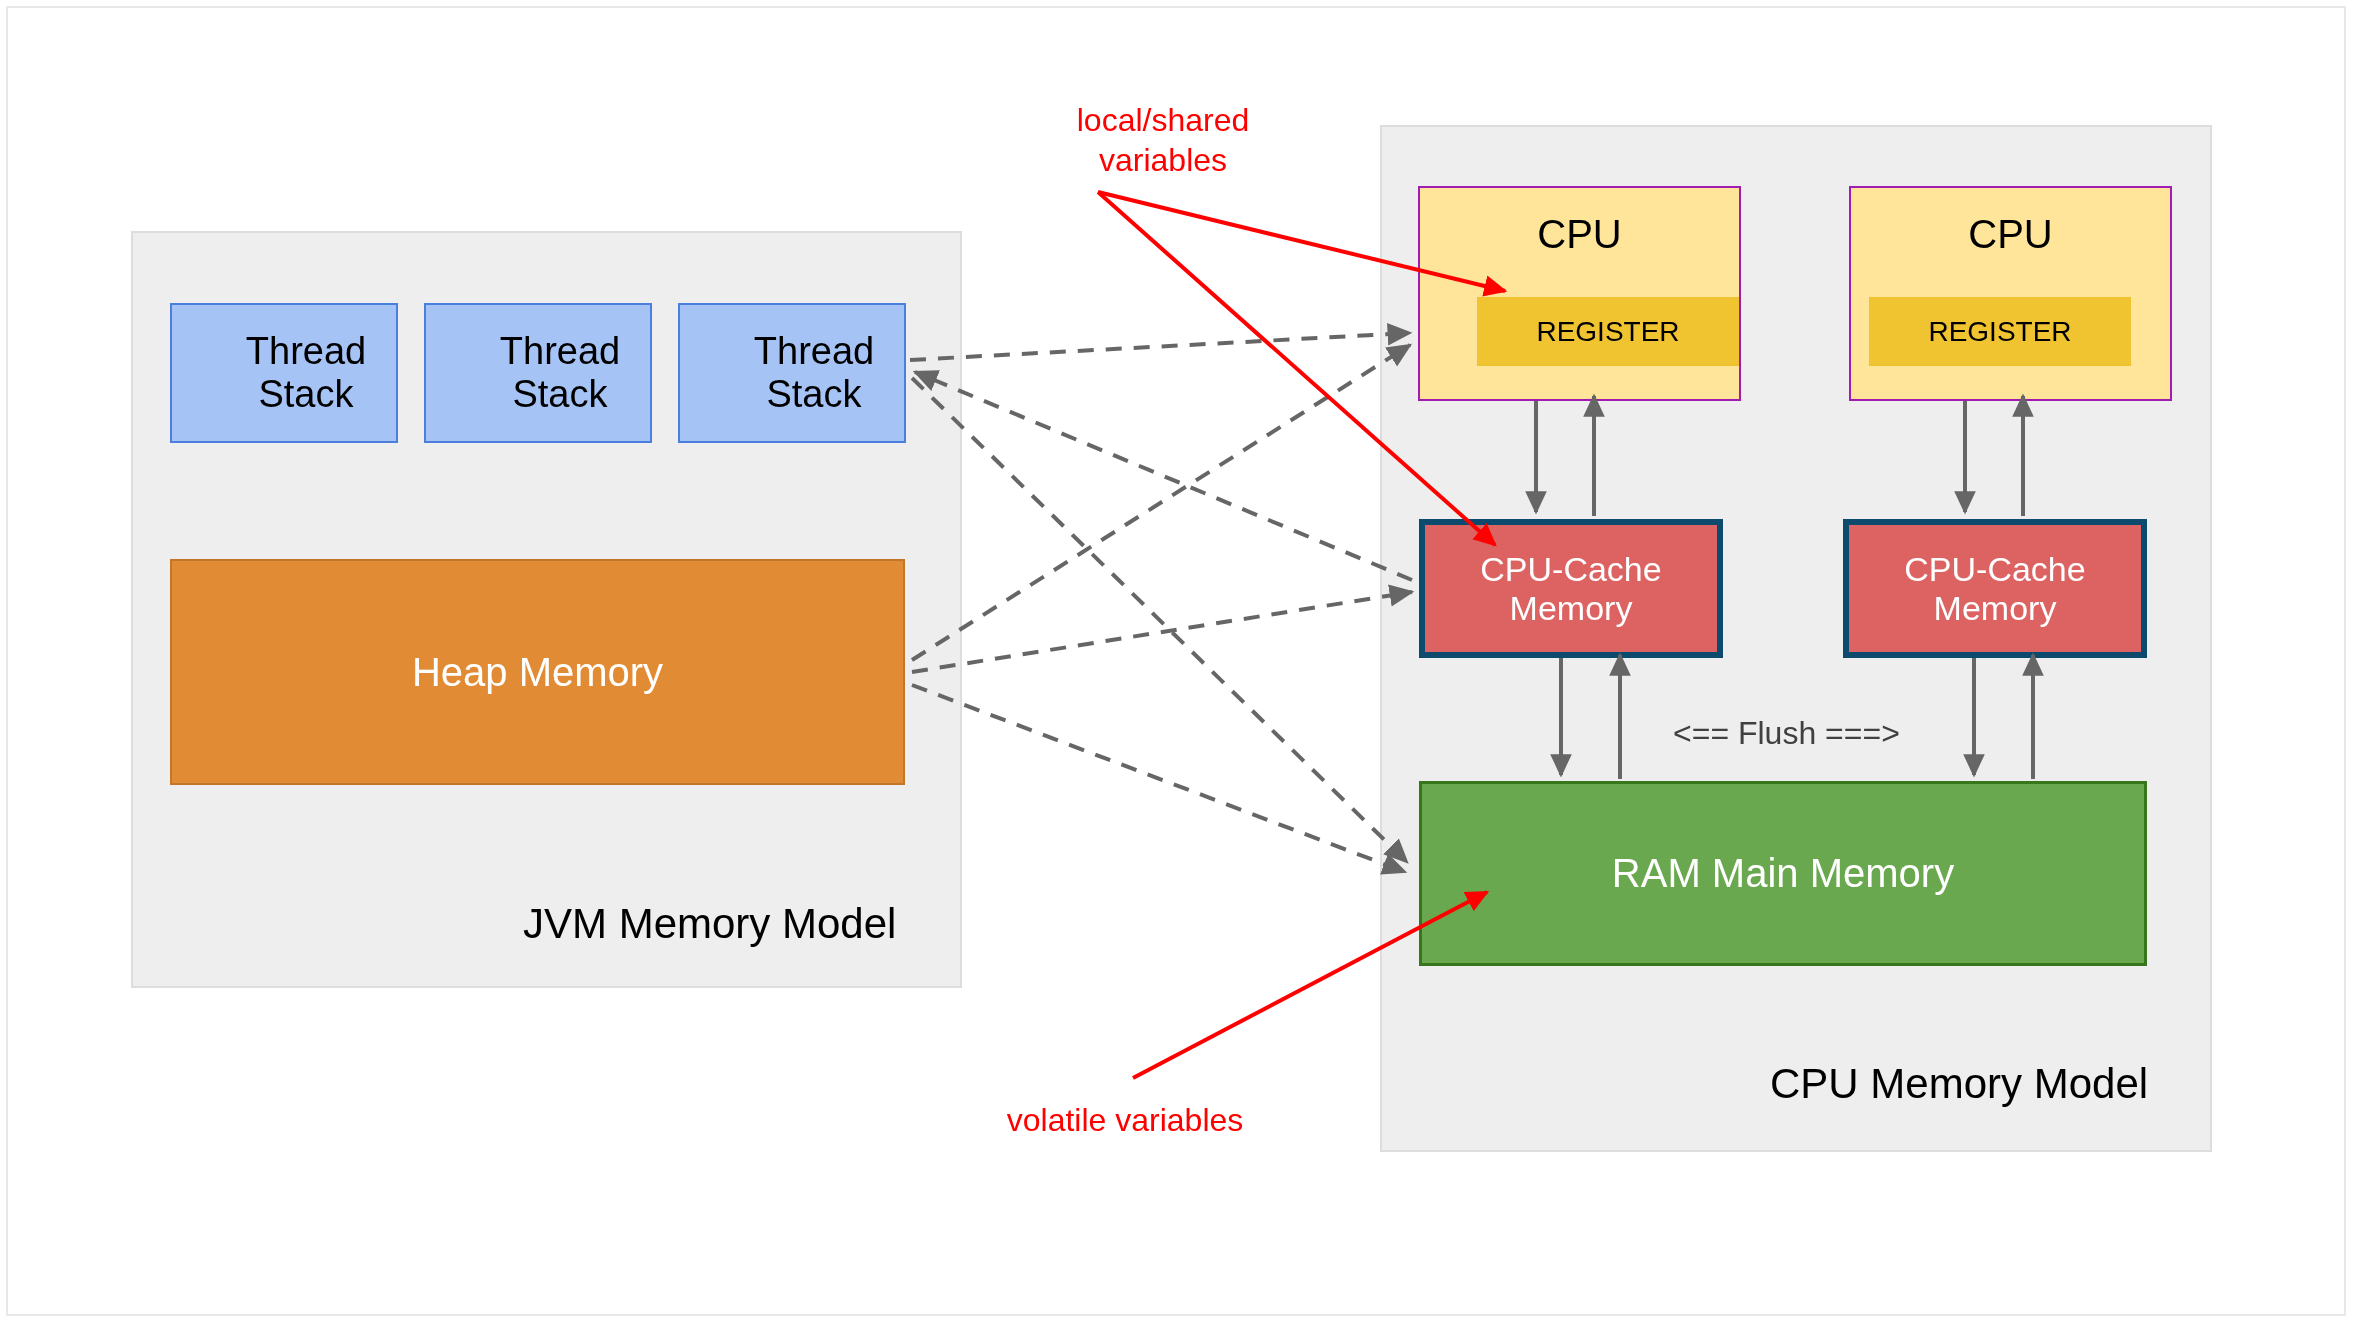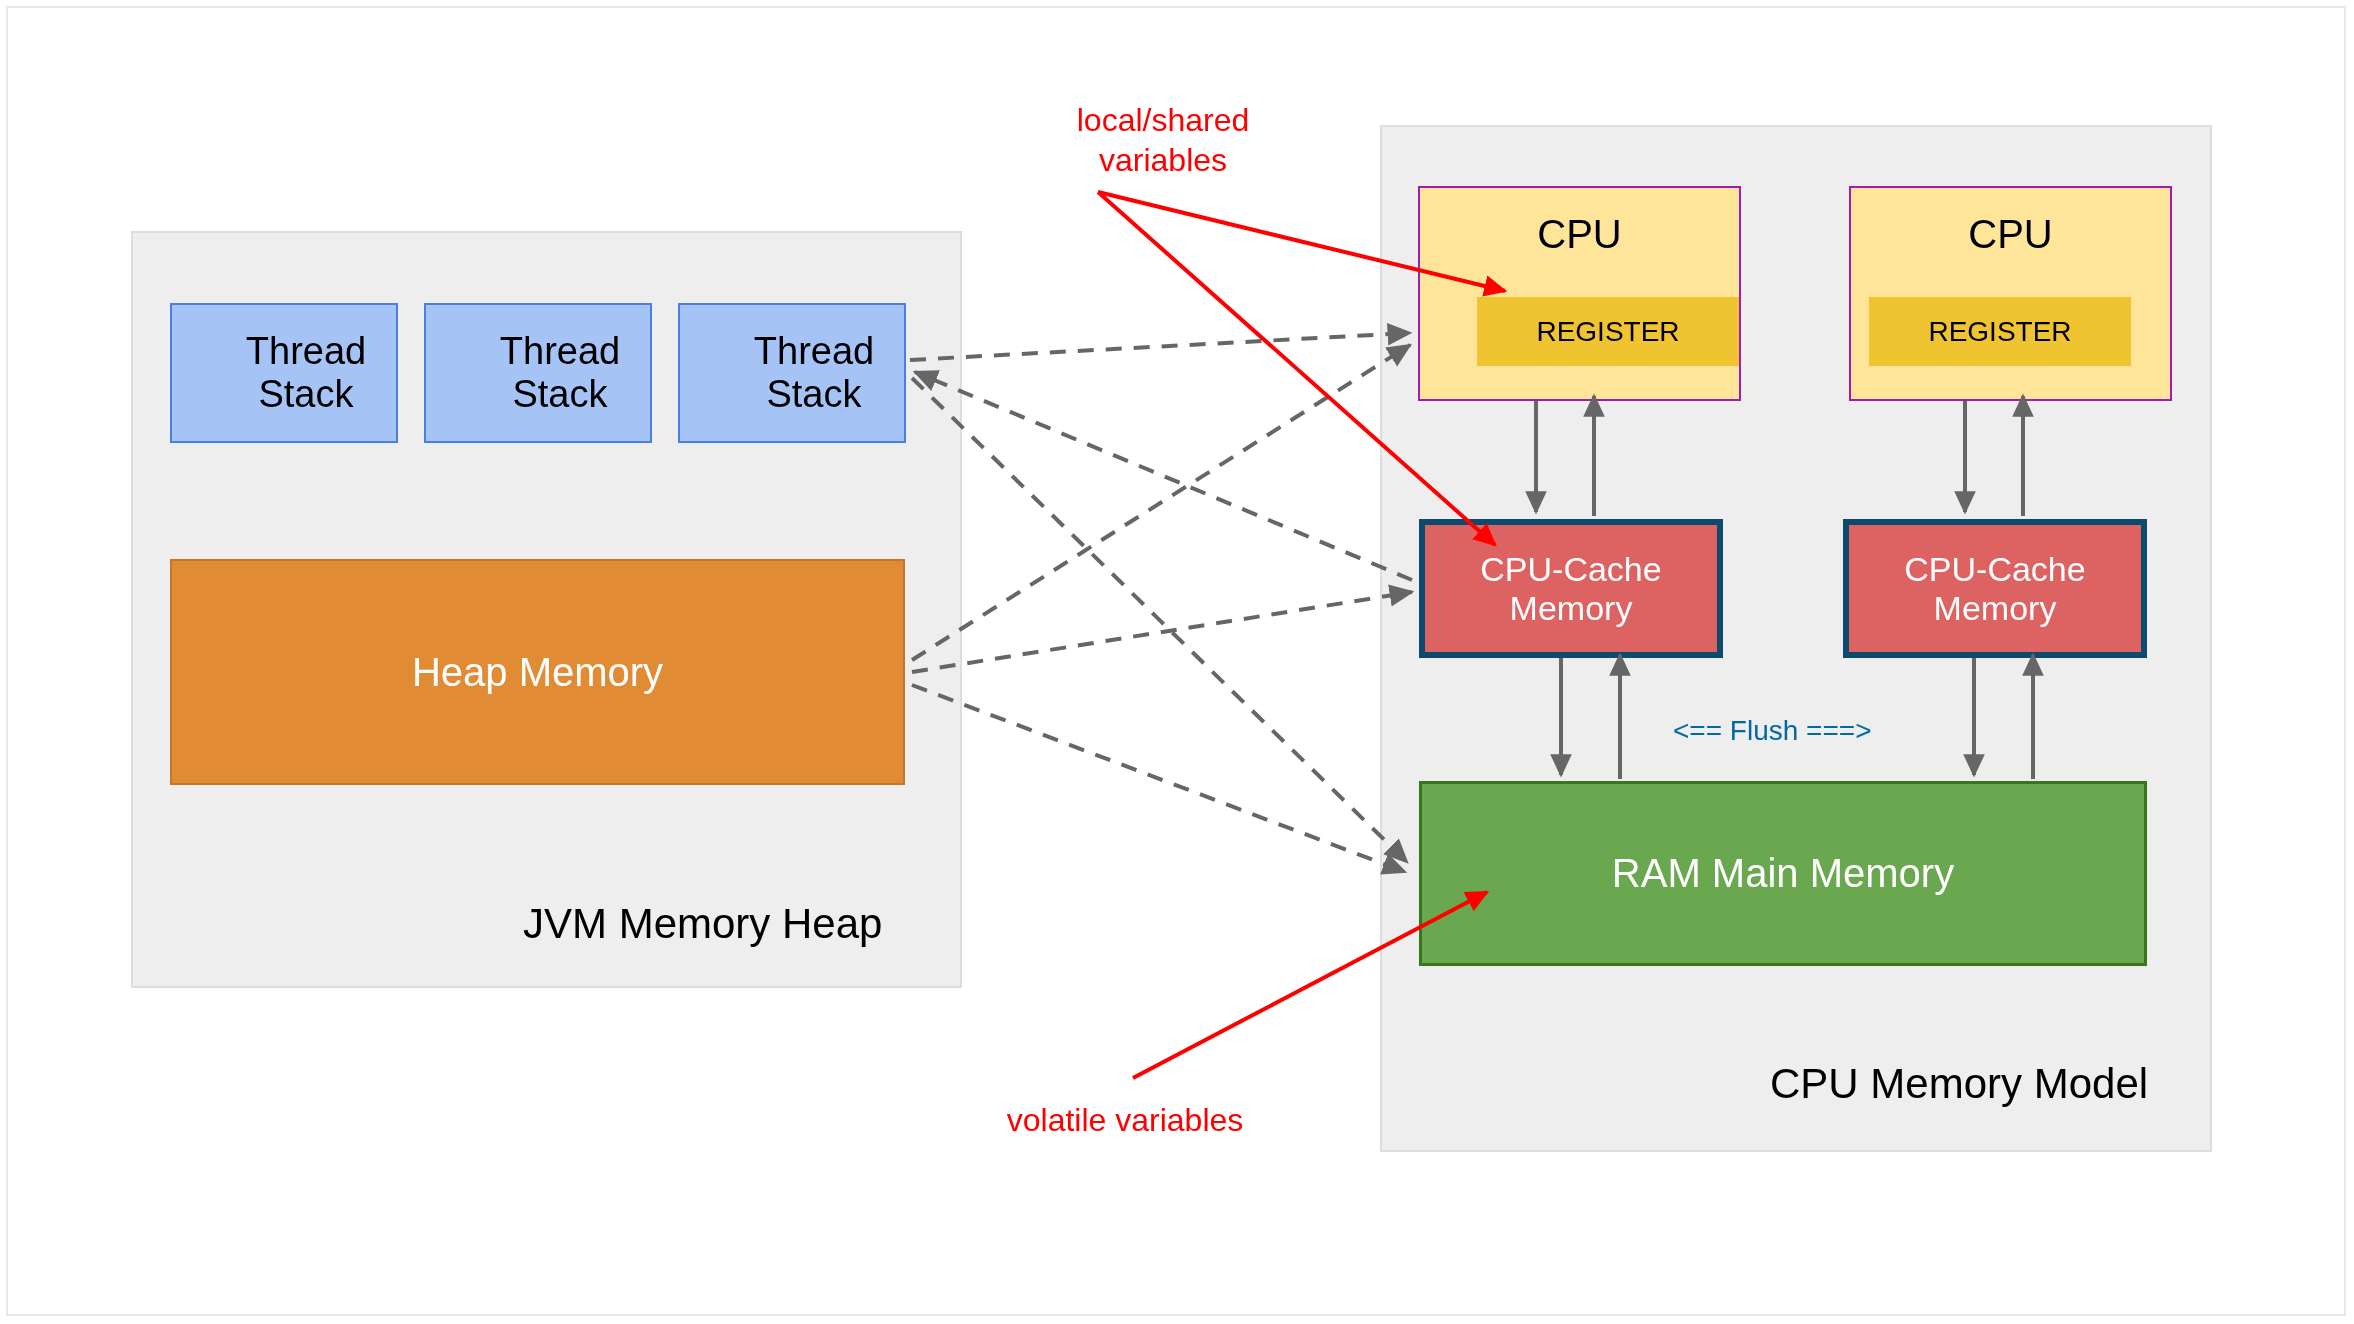--- a/index.html
+++ b/index.html
@@ -94,22 +94,22 @@
   .annot {
     position: absolute;
     color: #ff0000;
     font-size: 32px;
     text-align: center;
     line-height: 1.25;
     white-space: pre-line;
   }
   .flush-label {
     position: absolute;
-    color: #0369a1;
-    font-size: 28px;
+    color: #404040;
+    font-size: 32px;
     white-space: nowrap;
   }
 
   svg.overlay {
     position: absolute;
     left: 0; top: 0;
     width: 2354px;
     height: 1324px;
     pointer-events: none;
   }
@@ -124,21 +124,21 @@
   <div class="panel" style="left:131px; top:231px; width:831px; height:757px;"></div>
 
   <div class="box thread-stack" style="left:170px; top:303px; width:228px; height:140px;">Thread<br>Stack</div>
 
   <div class="box thread-stack" style="left:424px; top:303px; width:228px; height:140px;">Thread<br>Stack</div>
 
   <div class="box thread-stack" style="left:678px; top:303px; width:228px; height:140px;">Thread<br>Stack</div>
 
   <div class="box heap" style="left:170px; top:559px; width:735px; height:226px;">Heap Memory</div>
 
-  <div class="panel-title" style="left:523px; top:900px;">JVM Memory Heap</div>
+  <div class="panel-title" style="left:523px; top:900px;">JVM Memory Model</div>
 
   <div class="panel" style="left:1380px; top:125px; width:832px; height:1027px;"></div>
 
   <div class="box cpu" style="left:1418px; top:186px; width:323px; height:215px;">CPU</div>
   <div class="box register" style="left:1477px; top:297px; width:262px; height:69px;">REGISTER</div>
 
   <div class="box cpu" style="left:1849px; top:186px; width:323px; height:215px;">CPU</div>
   <div class="box register" style="left:1869px; top:297px; width:262px; height:69px;">REGISTER</div>
 
   <div class="box cache" style="left:1419px; top:519px; width:304px; height:139px;">CPU-Cache<br>Memory</div>

